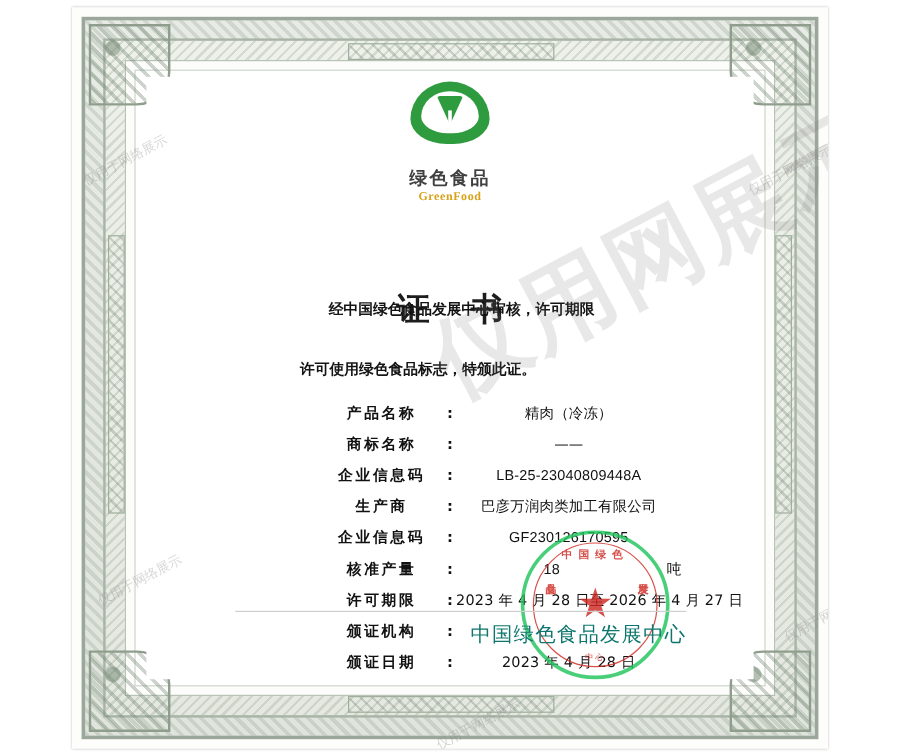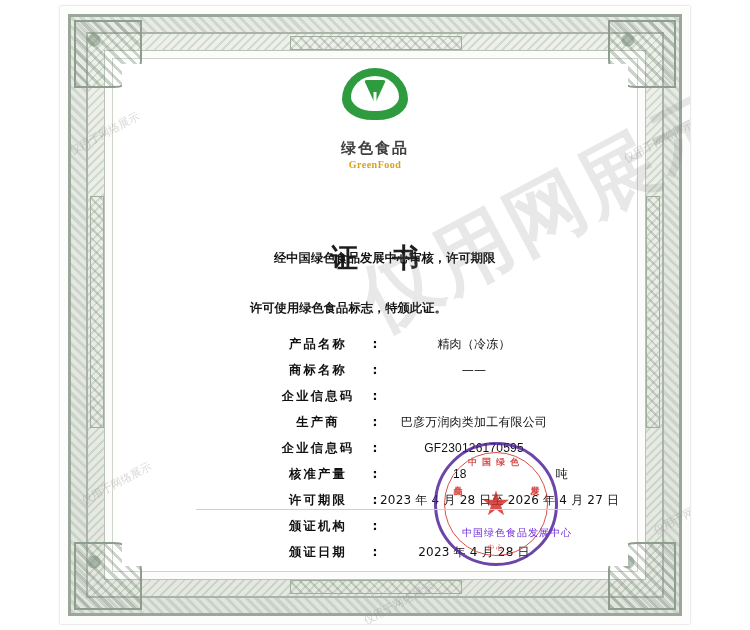--- a/index.html
+++ b/index.html
@@ -216,34 +216,34 @@
     position: absolute;
     left: 74px; right: 56px;
     bottom: 56px;
     border-top: 1px solid #cfcfcf;
   }
   .footer-issuer {
     position: absolute;
     right: 56px;
     bottom: 26px;
     font-family: Liberation Mono, monospace;
-    font-size: 10px;
-    color: #6d28d9;
+    font-size: 17px;
+    color: #0f766e;
     letter-spacing: 1px;
   }
 
   
   .seal {
     position: absolute;
     left: 312px;
     top: 378px;
     width: 118px;
     height: 118px;
     border-radius: 50%;
-    border: 3px solid #4c1d95;
+    border: 3px solid #22c55e;
     opacity: 0.82;
     color: #cf2a24;
   }
   .seal-inner {
     position: absolute;
     left: 7px; top: 7px; right: 7px; bottom: 7px;
     border-radius: 50%;
     border: 1px solid #cf2a24;
   }
   .seal-star {
@@ -361,20 +361,21 @@
 
       <div class="field-row">
         <div class="field-label">商标名称</div>
         <div class="field-colon">:</div>
         <div class="field-value cjk">——</div>
       </div>
 
       <div class="field-row">
         <div class="field-label">企业信息码</div>
         <div class="field-colon">:</div>
+        <div class="field-value">LB-25-23040809448A</div>
       </div>
 
       <div class="field-row">
         <div class="field-label">生产商</div>
         <div class="field-colon">:</div>
         <div class="field-value cjk">巴彦万润肉类加工有限公司</div>
       </div>
 
       <div class="field-row">
         <div class="field-label">企业信息码</div>

